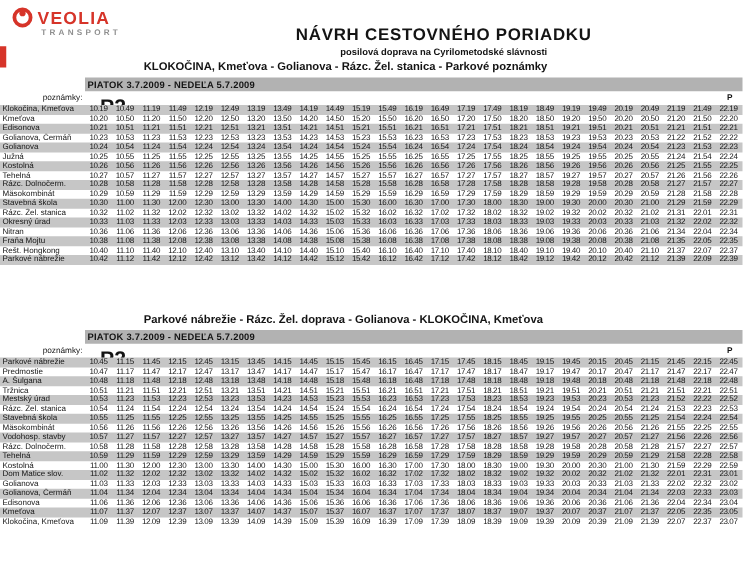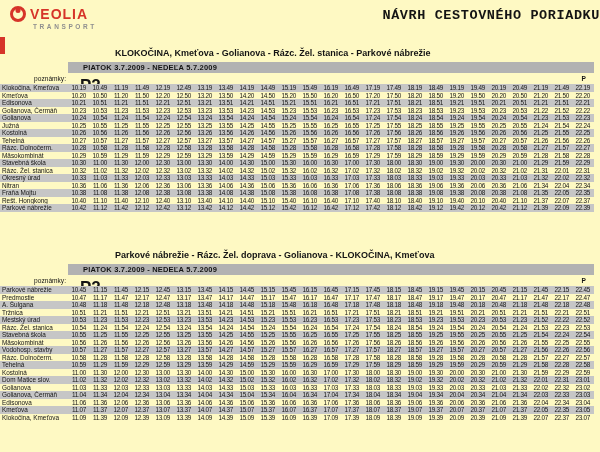--- a/index.html
+++ b/index.html
@@ -4,50 +4,50 @@
 <style>
   :root{
     --red:#d63429;
     --bar:#b2b2b2;
     --stripe:#c6c6c6;
     --division:#8f8f8f;
     --ink:#141414;
   }
   html,body{margin:0;padding:0;background:#888;}
   .page{
-    position:relative;width:600px;height:452px;background:#fef9c3;
+    position:relative;width:600px;height:452px;background:#ffffff;
     overflow:hidden;font-family:"Liberation Sans",sans-serif;color:var(--ink);
     margin:0 auto;
   }
   
   .edge-mark{position:absolute;left:0;top:37px;width:5px;height:17px;background:var(--red);}
 
   
   .logo{position:absolute;left:10px;top:6px;}
   .logo-row{display:flex;align-items:center;gap:4px;}
   .logo-icon{position:relative;width:16px;height:16px;border:3px solid var(--red);border-radius:50%;box-sizing:border-box;}
   .logo-icon::after{content:"";position:absolute;left:50%;top:-1px;transform:translateX(-50%);width:5px;height:5px;background:var(--red);border-radius:50%;}
   .logo-brand{color:var(--red);font-weight:bold;font-size:14px;letter-spacing:1px;}
   .logo-division{color:var(--division);font-size:6.5px;letter-spacing:2.6px;margin:1px 0 0 23px;font-weight:bold;}
 
   
-  .doc-title{position:absolute;left:110px;right:0;top:8px;text-align:right;font-family:Liberation Mono, monospace;}
+  .doc-title{position:absolute;left:110px;right:0;top:20px;text-align:center;}
   .doc-title .h1{font-size:13.5px;font-weight:bold;letter-spacing:0.6px;}
   .doc-title .h2{font-size:7.5px;font-weight:bold;margin-top:2px;}
 
   
   .tt{position:absolute;left:0;width:600px;}
   #table1{top:42px;}
   #table2{top:244px;}
   .tt-line{position:absolute;left:80px;top:0;font-size:17px;font-weight:bold;margin-top:34px;}
   .tt-route{position:absolute;left:115px;top:6px;font-size:9px;font-weight:bold;white-space:nowrap;}
   .tt-validity{
     position:absolute;left:68px;width:526px;top:20px;height:11px;
     background:var(--bar);font-size:7.5px;font-weight:bold;line-height:11.5px;
-    padding-left:15px;box-sizing:border-box;letter-spacing:0.2px;
+    padding-left:2px;box-sizing:border-box;letter-spacing:0.2px;
   }
   .tt-notes{position:absolute;left:0;top:33px;width:594px;height:8px;display:flex;font-size:6.6px;line-height:8px;}
   .tt-notes-label{width:66px;text-align:right;}
   .tt-notes-p{margin-left:auto;padding-right:8px;font-weight:bold;}
   .tt-grid{position:absolute;left:0;top:42px;width:594px;}
   .tt-row{display:flex;height:7.5px;line-height:7.6px;font-size:6.4px;white-space:nowrap;}
   .tt-row.odd{background:var(--stripe);}
   .tt-stop{width:68px;padding-left:2px;box-sizing:border-box;overflow:hidden;}
   .tt-time{width:21px;text-align:right;padding-right:3px;box-sizing:border-box;letter-spacing:-0.3px;}
 </style>
@@ -61,25 +61,26 @@
   <div class="logo">
     <div class="logo-row">
       <span class="logo-icon"></span>
       <span class="logo-brand">VEOLIA</span>
     </div>
     <div class="logo-division">TRANSPORT</div>
   </div>
 
   <div class="doc-title">
     <div class="h1">NÁVRH CESTOVNÉHO PORIADKU</div>
+    <div class="h2">posilová doprava na Cyrilometodské slávnosti</div>
   </div>
 
   <div class="tt" id="table1">
     <span class="tt-line">P2</span>
-    <span class="tt-route">KLOKOČINA, Kmeťova - Golianova - Rázc. Žel. stanica - Parkové nábrežie</span>
+    <span class="tt-route">KLOKOČINA, Kmeťova - Golianova - Rázc. Žel. stanica - Parkové poznámky</span>
     <div class="tt-validity">PIATOK 3.7.2009 - NEDEĽA 5.7.2009</div>
     <div class="tt-notes">
       <span class="tt-notes-label">poznámky:</span>
       <span class="tt-notes-p">P</span>
     </div>
     <div class="tt-grid">
         <div class="tt-row odd">
           <span class="tt-stop">Klokočina, Kmeťova</span>
           <span class="tt-time">10.19</span>
           <span class="tt-time">10.49</span>

